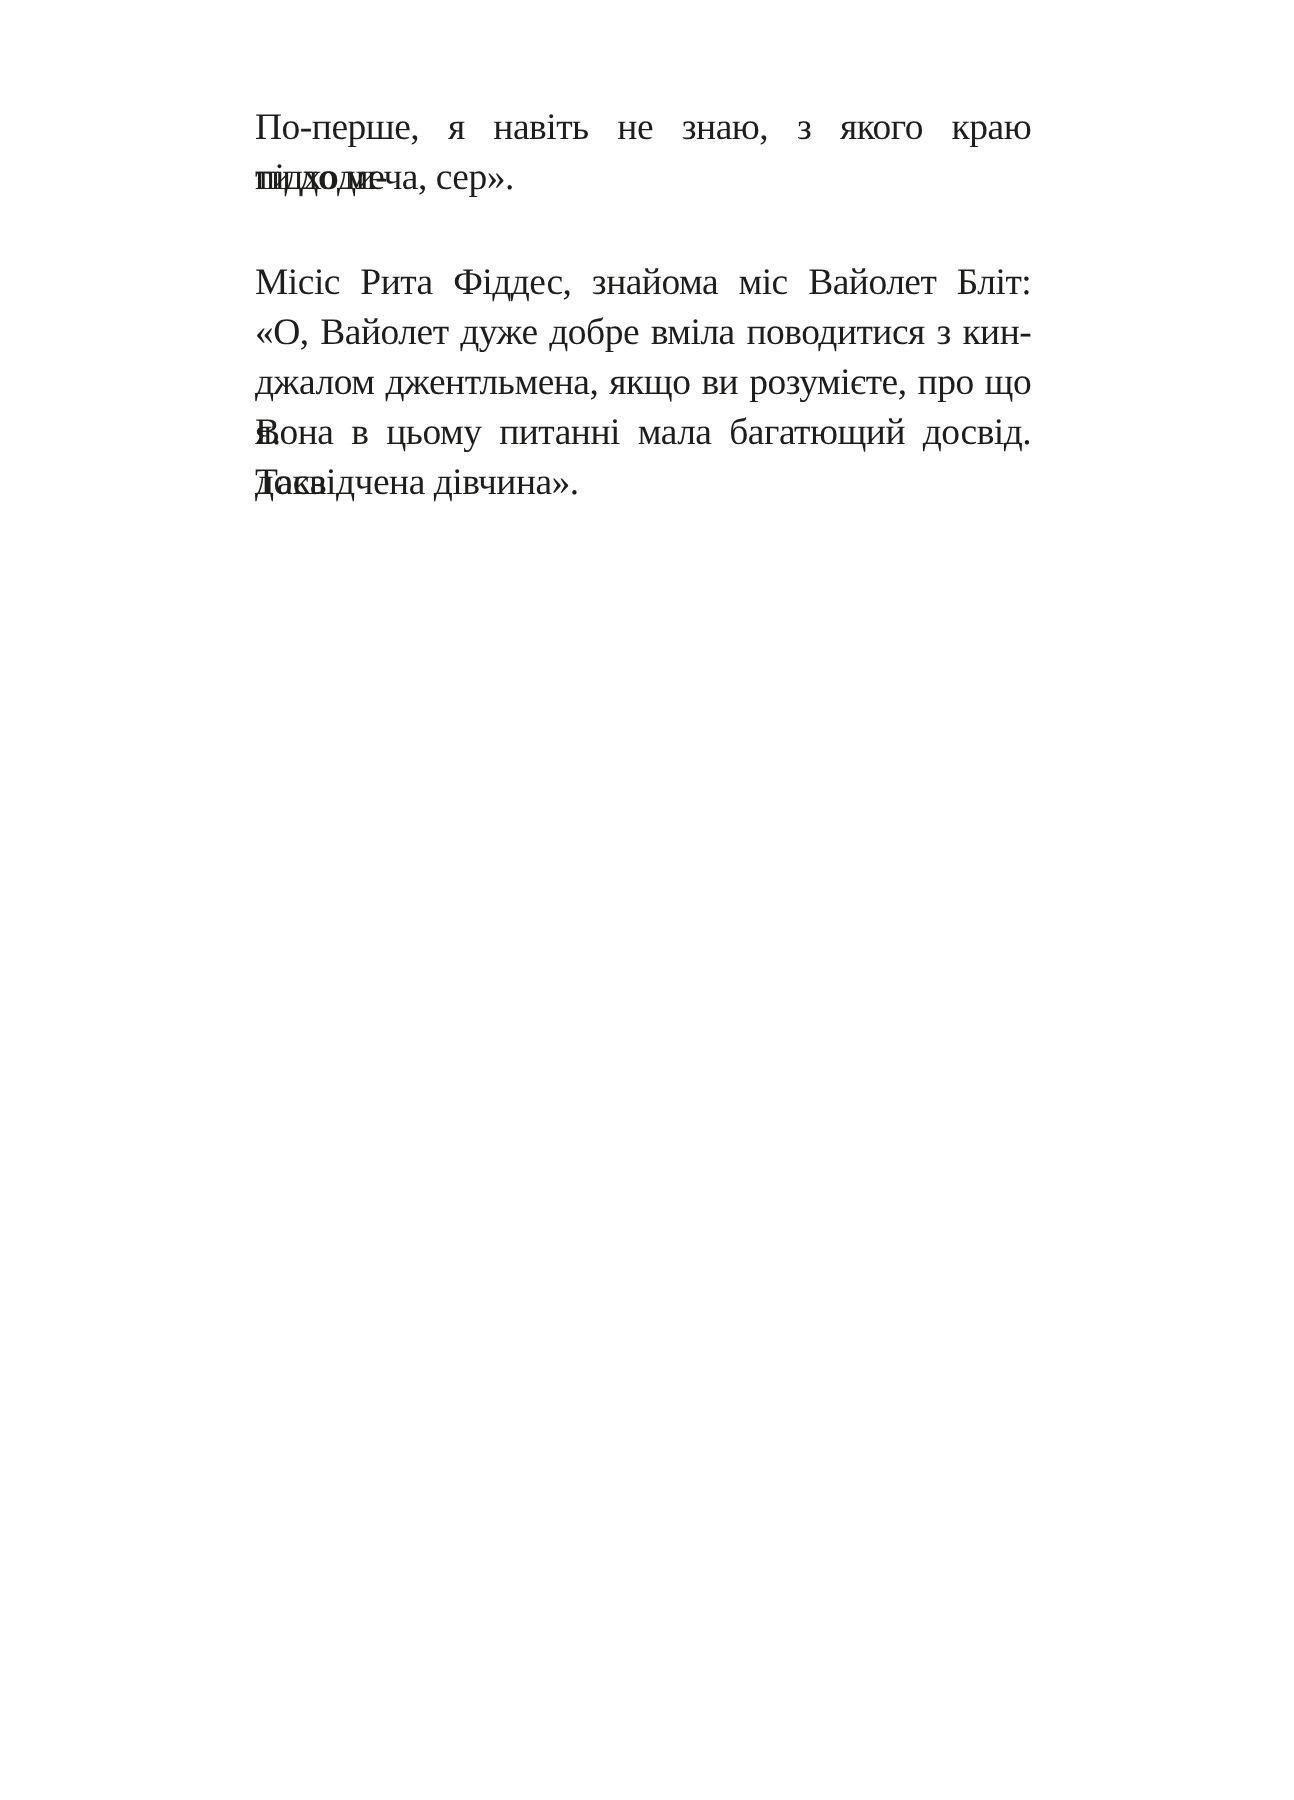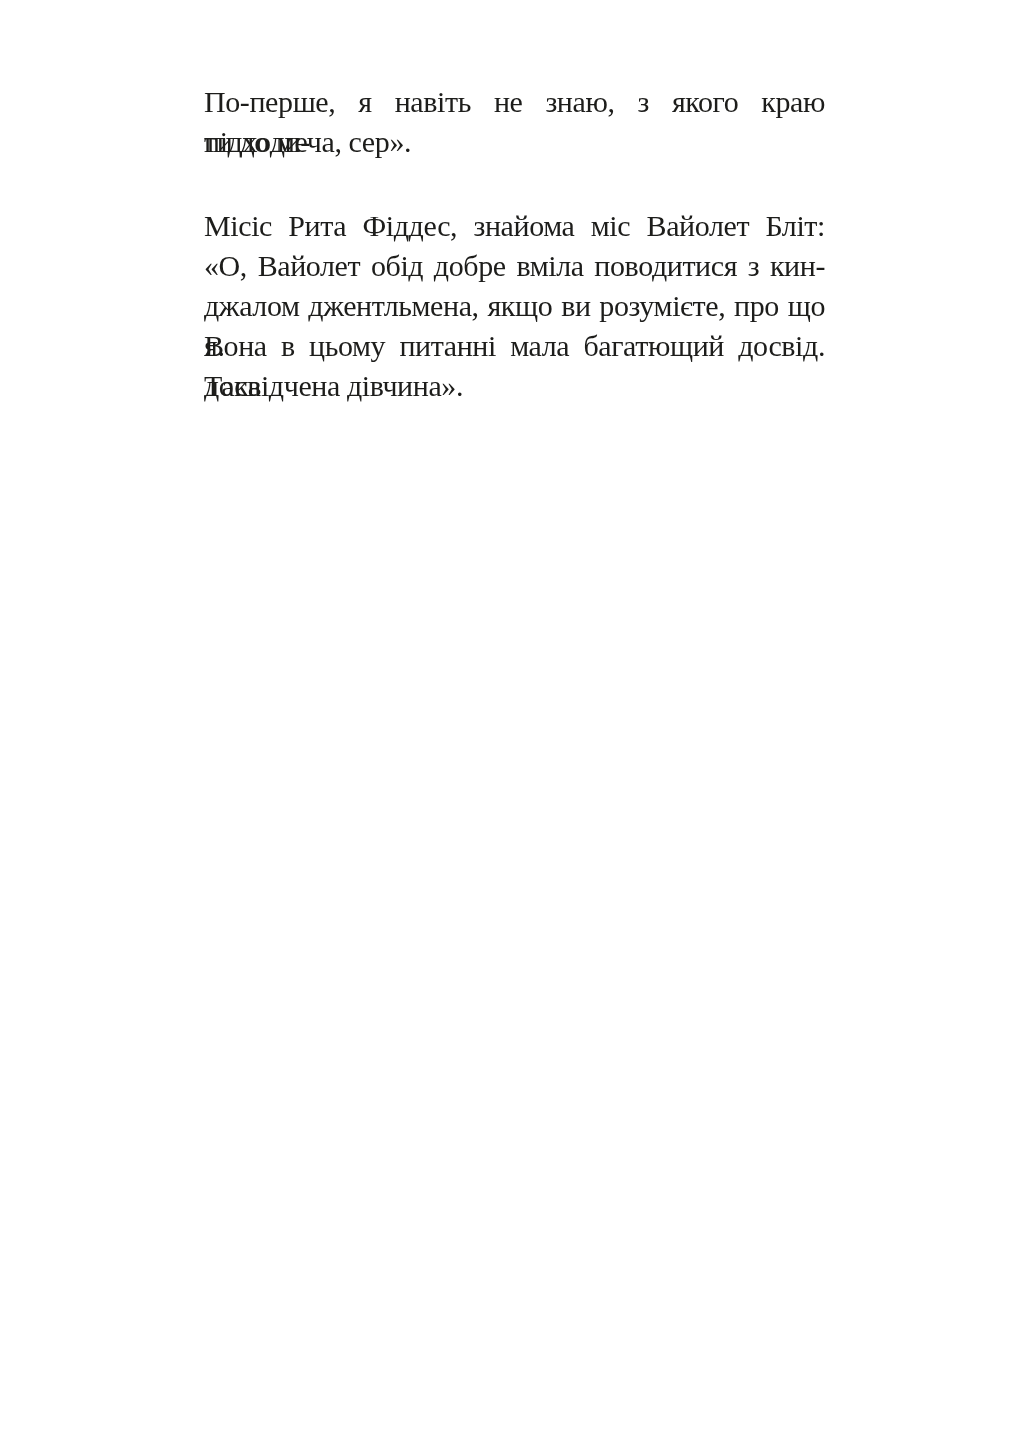--- a/index.html
+++ b/index.html
@@ -51,21 +51,21 @@
 <div class="page" style="background: rgb(255, 255, 255); color: rgb(29, 29, 27);">
   <div class="text-block">
 
     <div class="para">
       <div class="line">По-перше, я навіть не знаю, з якого краю підходи-</div>
       <div class="line line-last">ти до меча, сер».</div>
     </div>
 
     <div class="para para-gap">
       <div class="line">Місіс Рита Фіддес, знайома міс Вайолет Бліт:</div>
-      <div class="line">«О, Вайолет обід добре вміла поводитися з кин-</div>
+      <div class="line">«О, Вайолет дуже добре вміла поводитися з кин-</div>
       <div class="line">джалом джентльмена, якщо ви розумієте, про що я.</div>
       <div class="line">Вона в цьому питанні мала багатющий досвід. Така</div>
       <div class="line line-last">досвідчена дівчина».</div>
     </div>
 
 
   </div>
 </div>
 
 </body></html>

